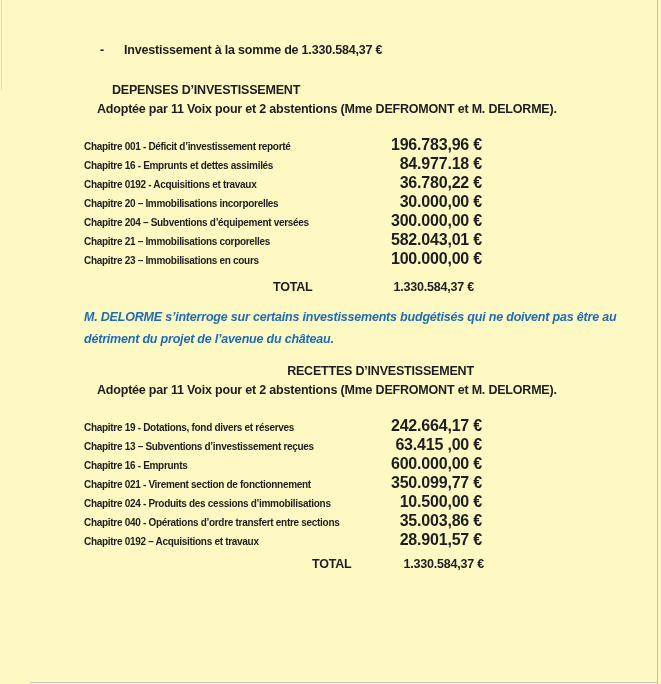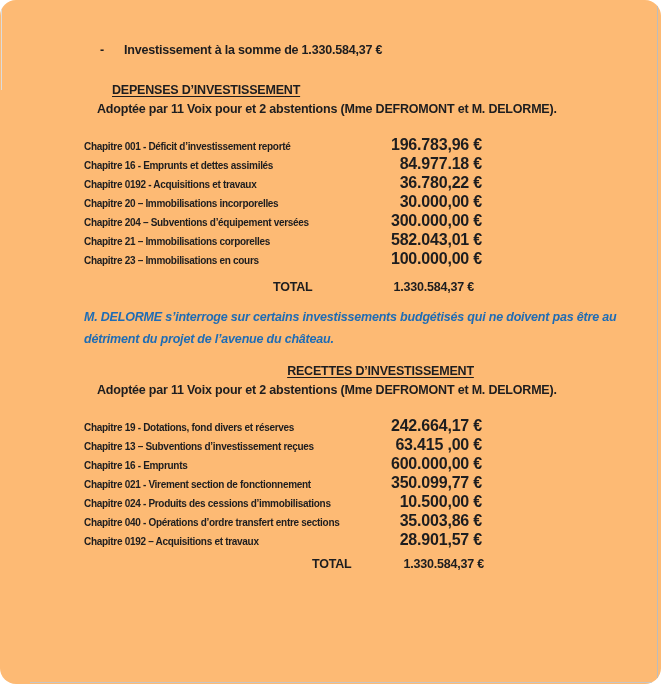--- a/index.html
+++ b/index.html
@@ -1,29 +1,29 @@
 <!DOCTYPE html>
 <html><head>
 <meta charset="utf-8">
 <style>
   html, body { margin: 0; padding: 0; background: #ffffff; }
   .page {
     width: 661px; height: 684px; position: relative; overflow: hidden;
-    background: #fdba74;
+    background: #fef9c3;
     font-family: "Liberation Sans", "DejaVu Sans", sans-serif;
-    font-weight: 700; color: #1d1d1f; border-radius: 16px;
+    font-weight: 700; color: #1d1d1f;
   }
   .content { position: absolute; left: 84px; top: 42px; width: 565px; }
 
   .bullet-line { font-size: 12.5px; letter-spacing: -0.2px; line-height: 17px; padding-left: 16px; white-space: nowrap; }
   .bullet-dash { display: inline-block; width: 24px; }
 
   .heading {
     font-size: 12.5px; line-height: 19px; letter-spacing: -0.2px;
-    text-decoration: underline; text-underline-offset: 2px; white-space: nowrap; padding-left: 28px;
+    text-underline-offset: 2px; white-space: nowrap; padding-left: 28px;
   }
   .heading-1 { margin-top: 22px; }
   .heading-2 { margin-top: 12px; text-align: center; }
   .adoption { font-size: 12.5px; line-height: 19px; letter-spacing: -0.2px; padding-left: 13px; white-space: nowrap; }
 
   .rows { margin-top: 16px; width: 398px; }
   .row { display: flex; align-items: baseline; height: 19px; line-height: 19px; white-space: nowrap; }
   .row .label { font-size: 10px; letter-spacing: -0.3px; }
   .row .amount { margin-left: auto; text-align: right; font-size: 16px; letter-spacing: -0.2px; }
 

